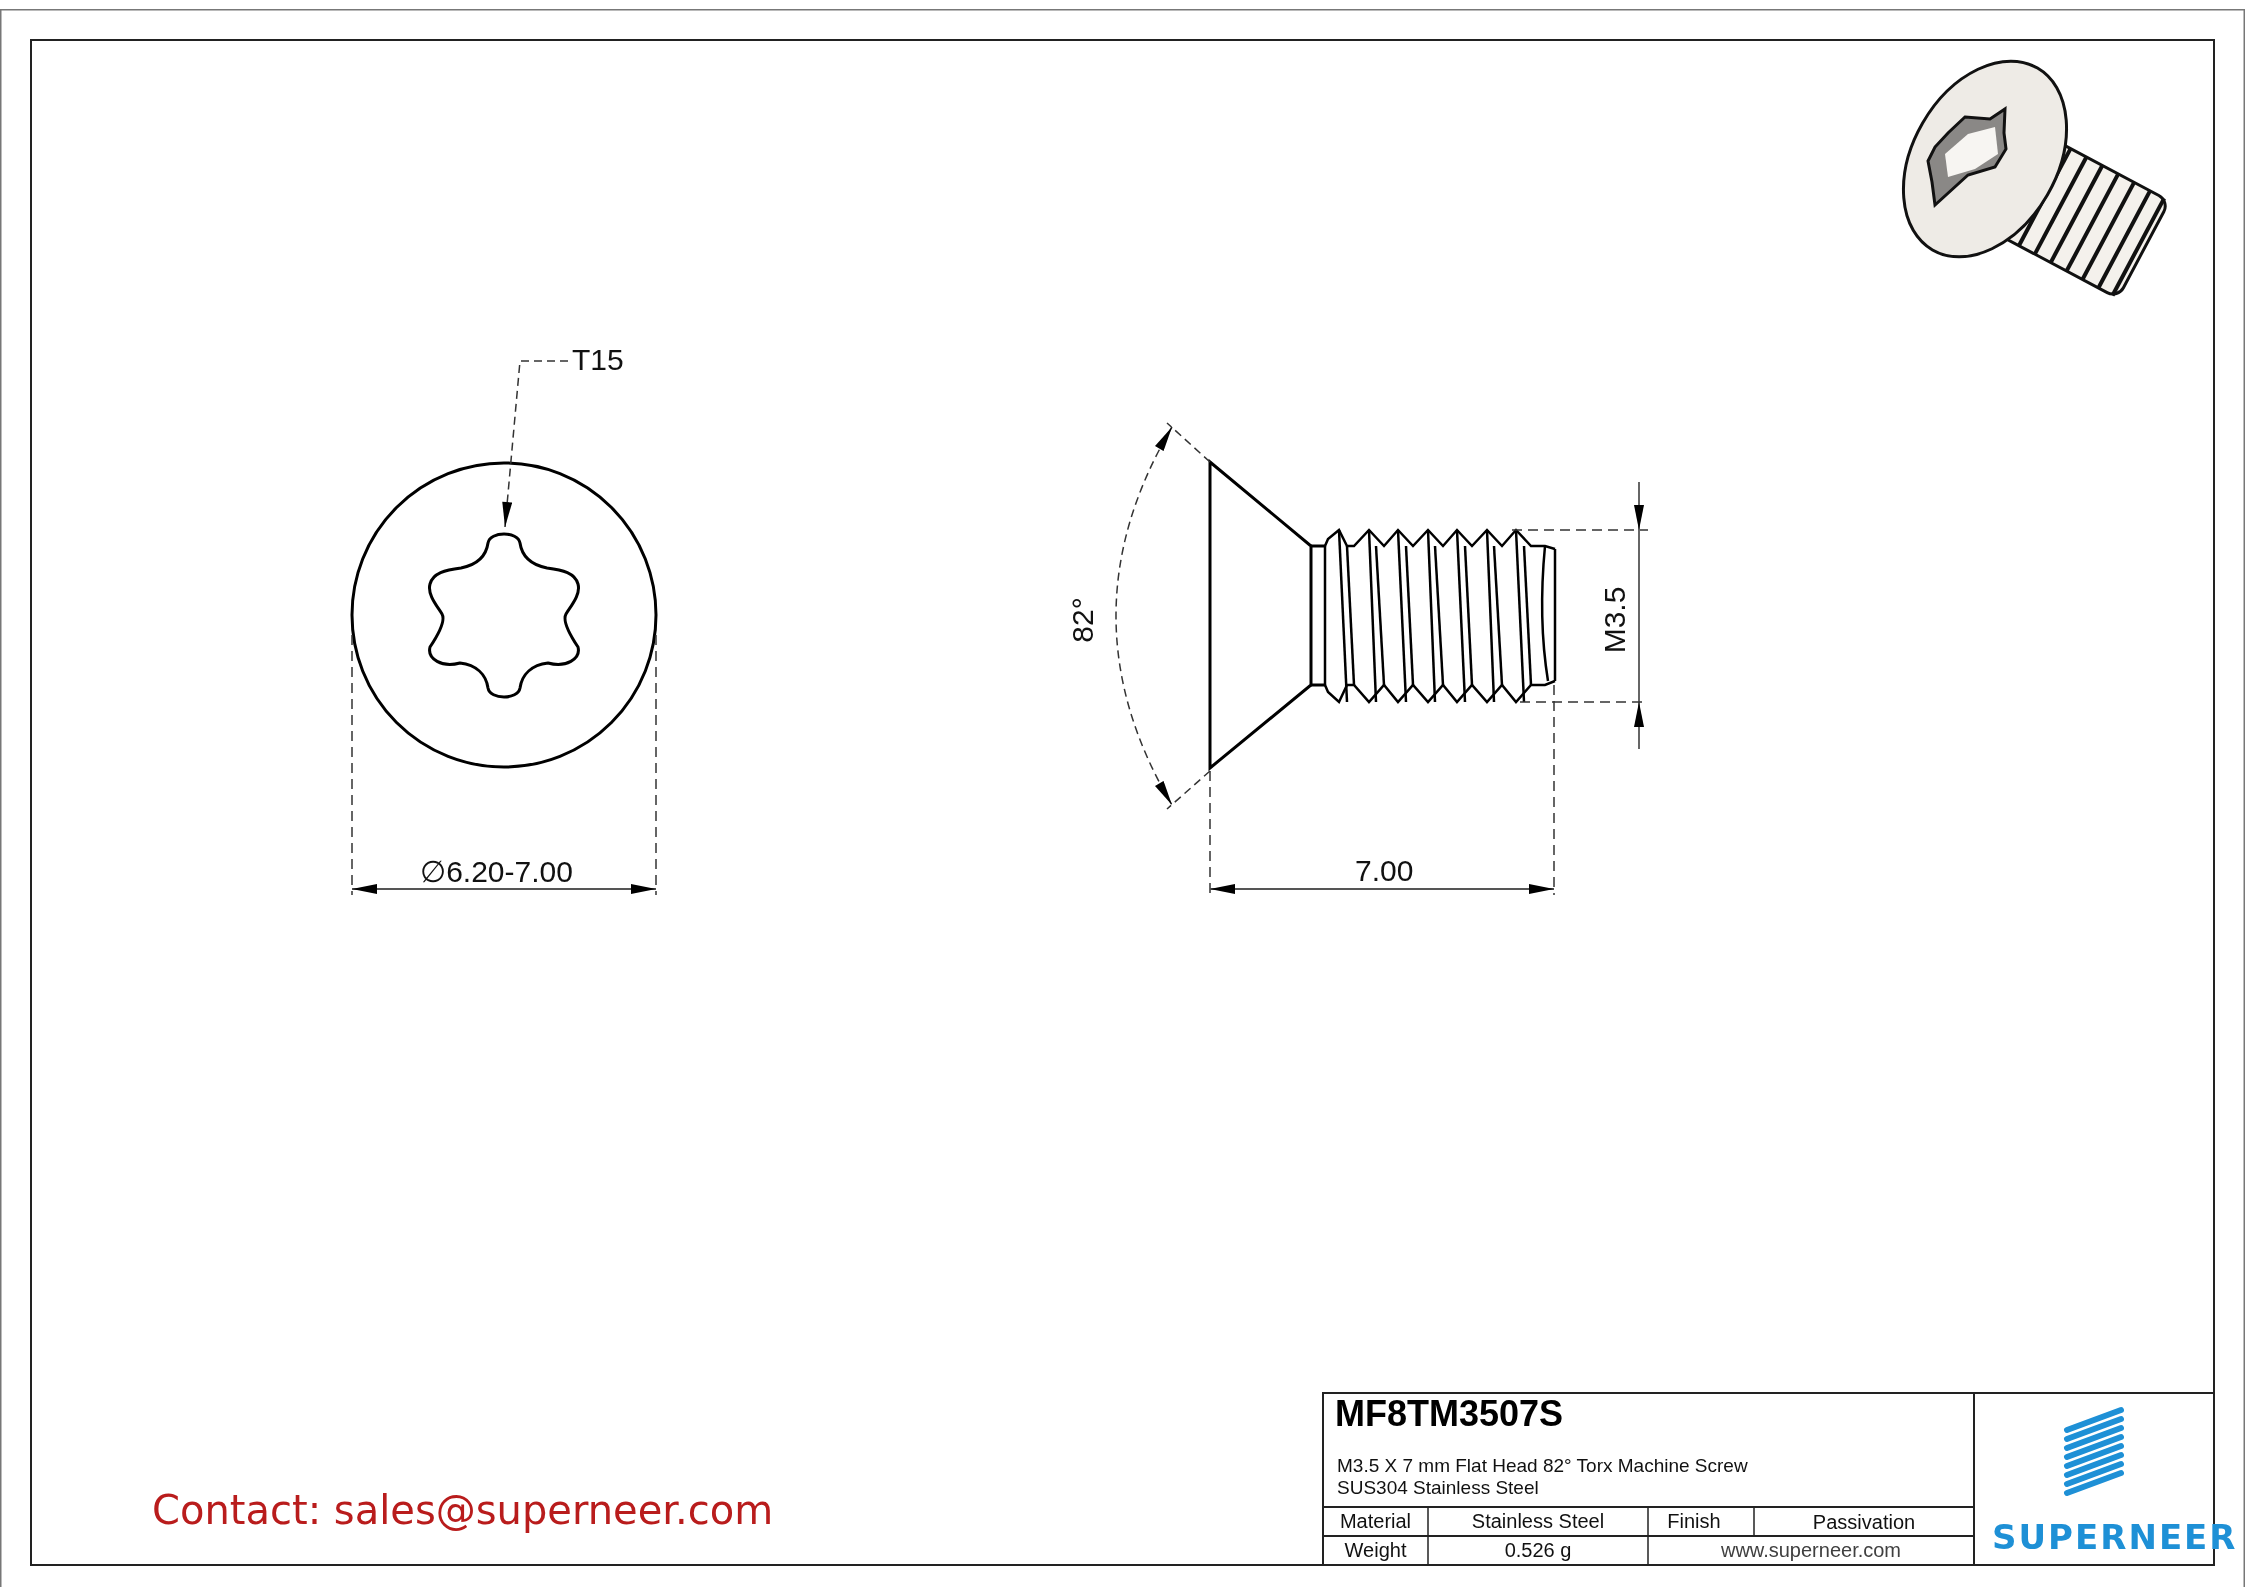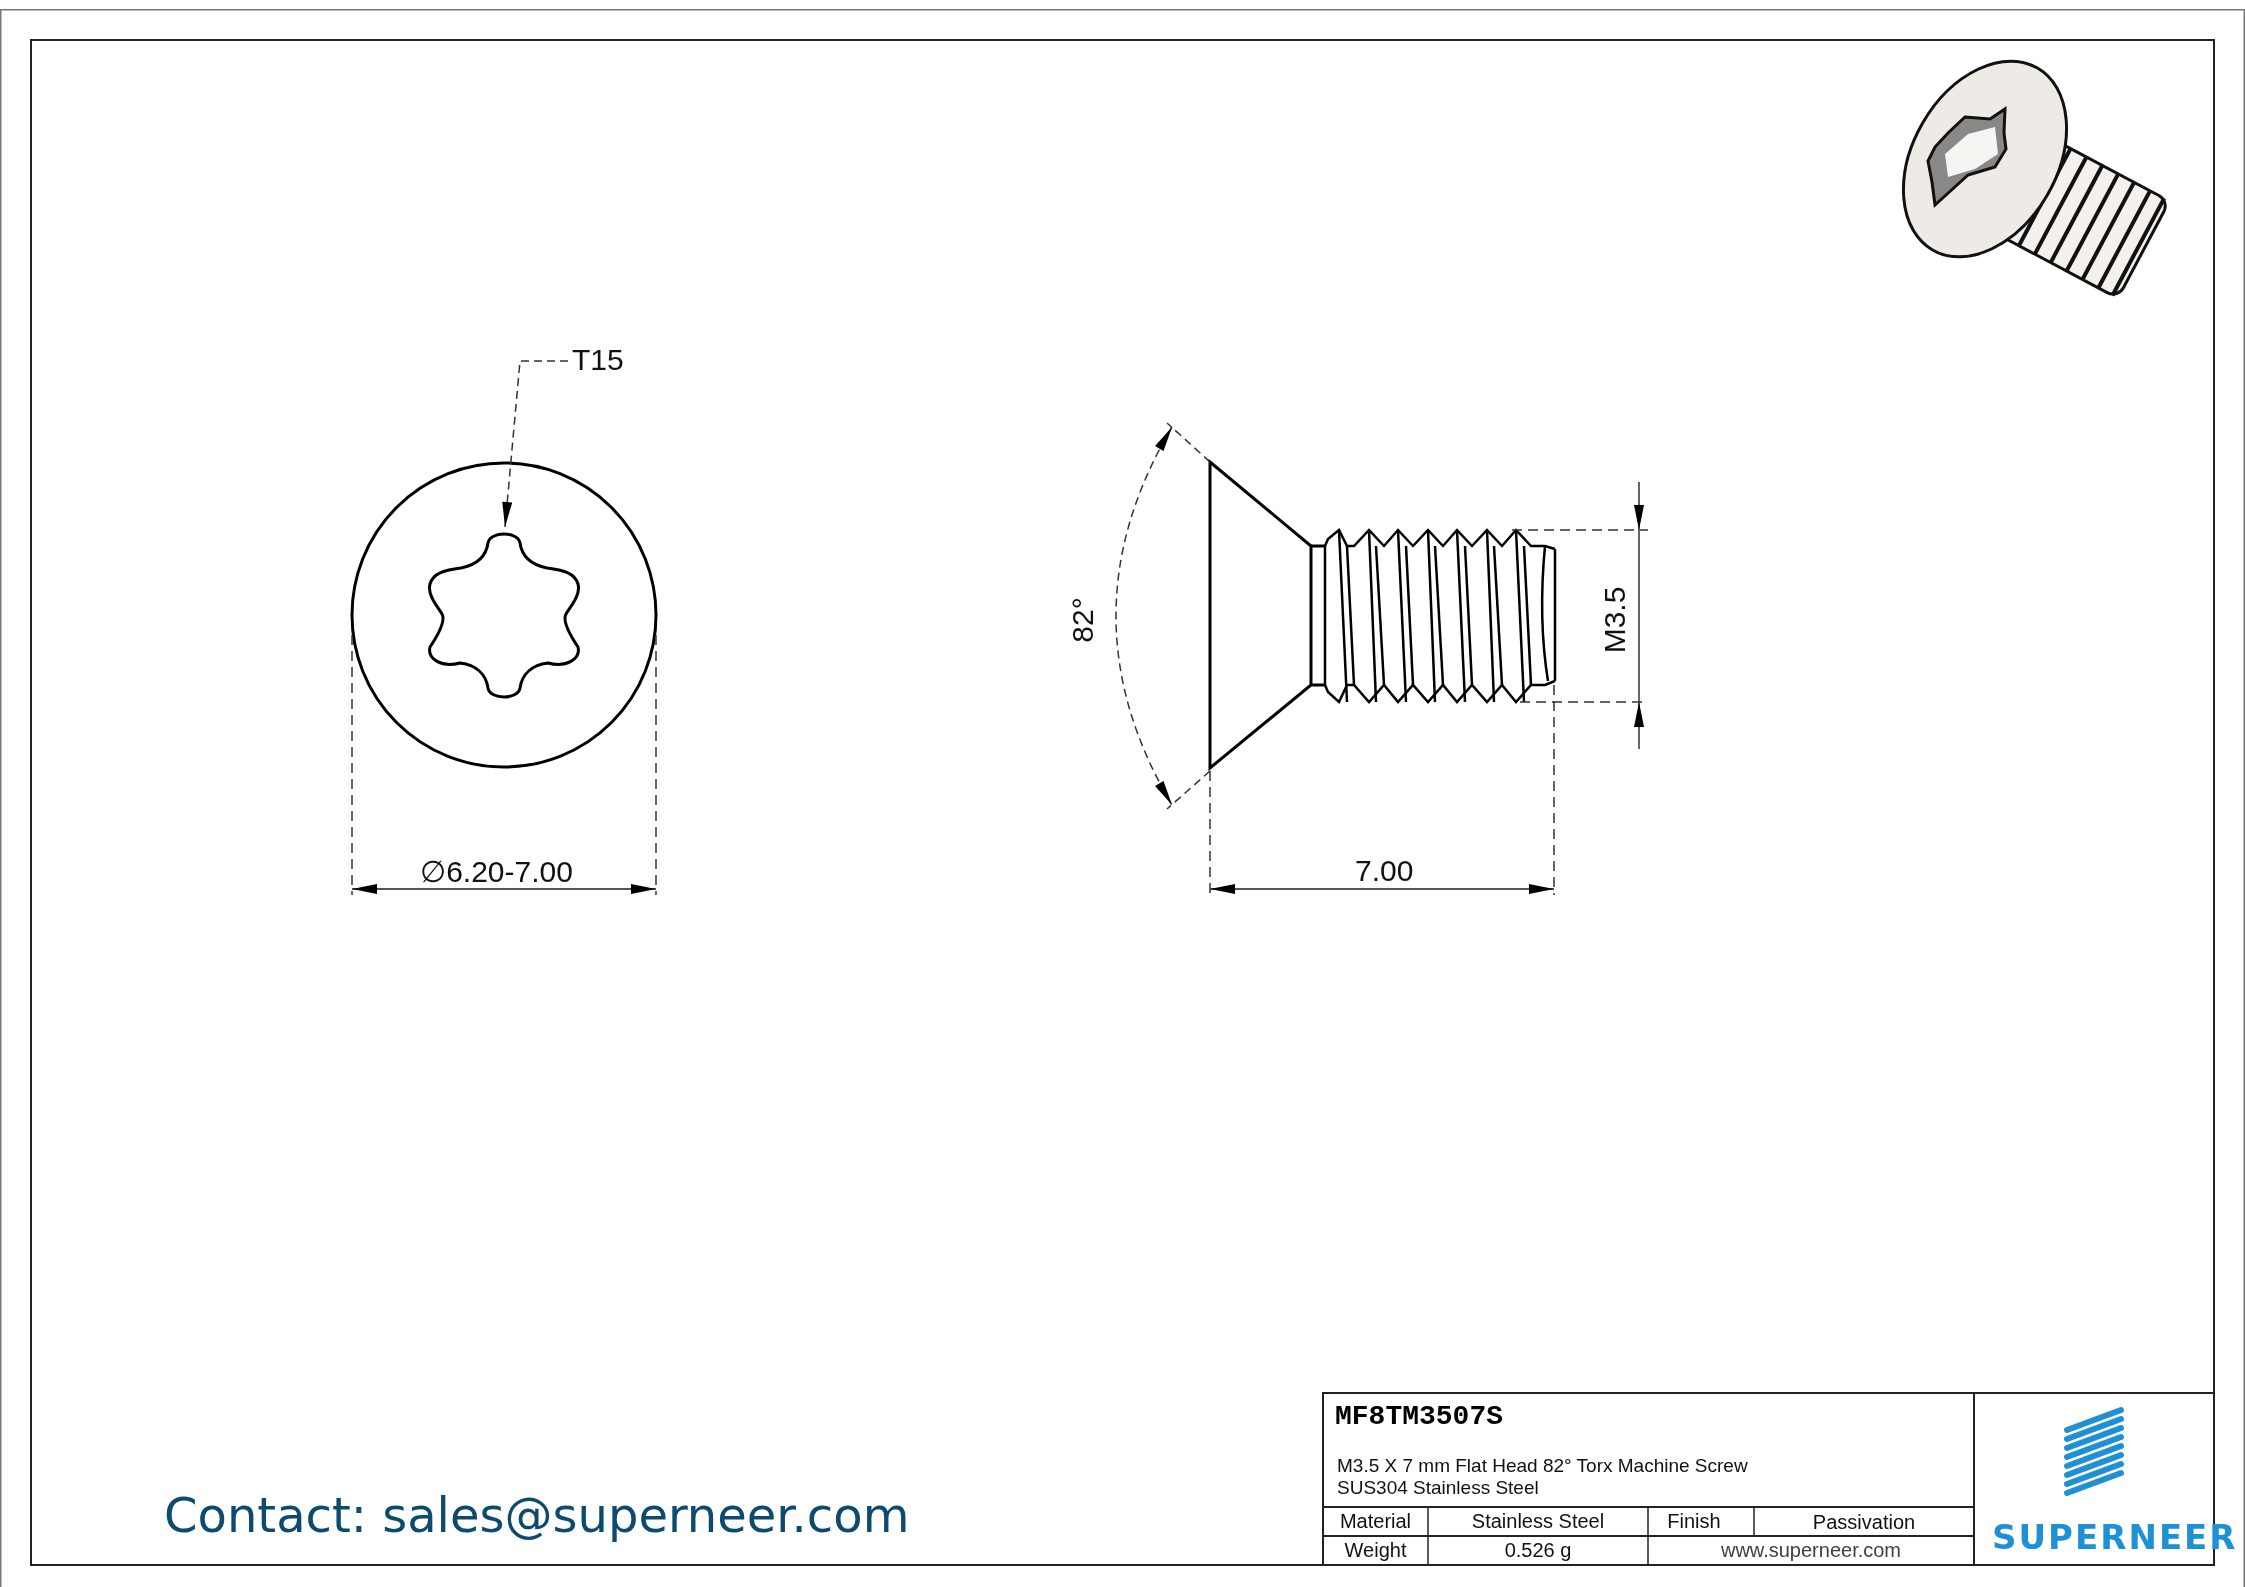--- a/index.html
+++ b/index.html
@@ -1,22 +1,22 @@
 <!DOCTYPE html>
 <html><head>
 <meta charset="utf-8">
 <style>
   html, body { margin: 0; padding: 0; background: #ffffff; }
   body { width: 2245px; height: 1587px; position: relative; overflow: hidden; font-family: "Liberation Sans", sans-serif; }
   #sheet { position: absolute; left: 0; top: 0; width: 2245px; height: 1587px; margin-top: 9px; }
   .abs { position: absolute; }
   .dimtxt { font-family: "Liberation Sans", sans-serif; font-size: 30px; color: #111; white-space: nowrap; }
-  #contact { position: absolute; left: 164px; top: 1478px; font-family: "DejaVu Sans", sans-serif; font-size: 48px; color: #0c4a6e; letter-spacing: 0px; white-space: nowrap; }
+  #contact { position: absolute; left: 152px; top: 1478px; font-family: "DejaVu Sans", sans-serif; font-size: 40px; color: #b91c1c; letter-spacing: 0px; white-space: nowrap; }
   #title-block { position: absolute; left: 1323px; top: 1384px; width: 891px; height: 172px; }
-  .tb-part { position: absolute; left: 12px; top: 8px; font-family: Liberation Mono, monospace; font-weight: bold; font-size: 28px; color: #000; }
+  .tb-part { position: absolute; left: 12px; top: 0; font-family: Liberation Sans, sans-serif; font-weight: bold; font-size: 36px; color: #000; }
   .tb-desc { position: absolute; left: 14px; font-family: "Liberation Sans", sans-serif; font-size: 19px; color: #111; white-space: nowrap; }
   .cell { position: absolute; font-family: "Liberation Sans", sans-serif; font-size: 20px; color: #111; display: flex; align-items: center; justify-content: center; white-space: nowrap; }
   .link { color: #404040; }
   .logo-text { position: absolute; font-family: "DejaVu Sans", sans-serif; font-weight: bold; font-size: 34px; color: #1e90d6; letter-spacing: 2px; }
 </style>
 </head>
 <body>
 
 <div id="sheet">
   <svg class="abs" style="left:0;top:0" width="2245" height="1587" viewBox="0 0 2245 1587">

